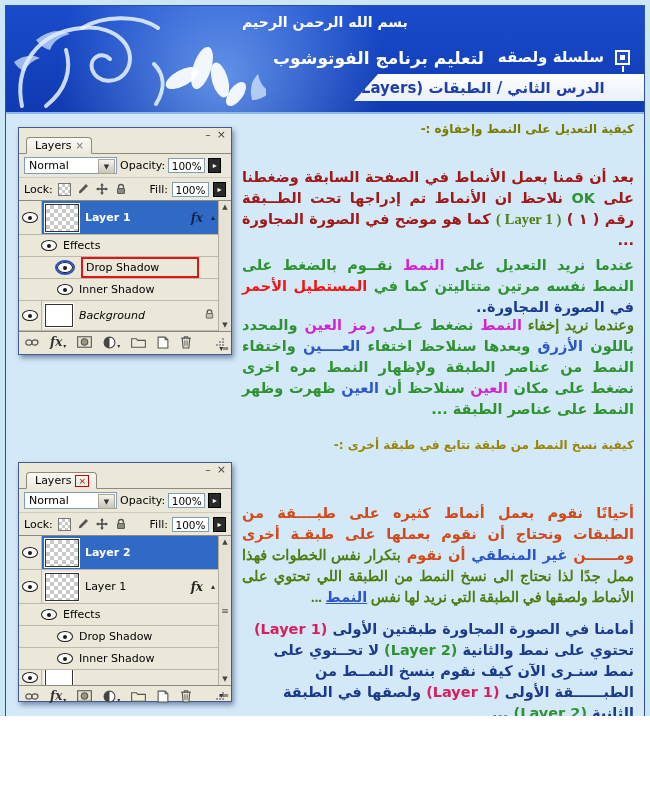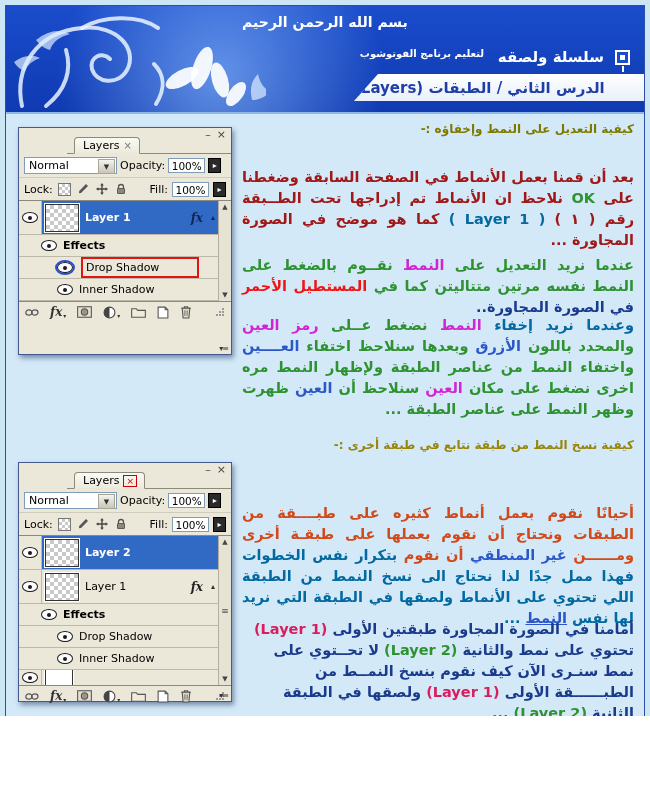--- a/index.html
+++ b/index.html
@@ -12,53 +12,53 @@
       radial-gradient(circle at 215px 70px, rgba(140,190,255,.65), rgba(140,190,255,0) 38%),
       linear-gradient(#1a4ccb,#0f3ab2);
       border-bottom:2px solid #8fb8e8;}
   .floral{position:absolute;left:0;top:2px;}
   .bismillah{position:absolute;left:0;right:0;top:8px;text-align:center;color:#fff;font-size:14px;font-weight:bold;}
   .series{position:absolute;right:40px;top:42px;color:#fff;font-size:15px;font-weight:bold;direction:rtl;}
   .series-square{position:absolute;right:14px;top:44px;width:11px;height:11px;border:2px solid #fff;background:#1a4ccb;}
   .series-square::after{content:"";position:absolute;left:3px;top:3px;width:5px;height:5px;background:#fff;}
   .dash-v{position:absolute;right:20px;top:60px;height:22px;border-right:2px dashed #fff;}
   .dash-h{position:absolute;right:24px;top:82px;width:24px;border-top:2px dashed #fff;}
-  .subtitle{position:absolute;right:160px;top:42px;color:#fff;font-size:10px;font-weight:bold;direction:rtl;}
+  .subtitle{position:absolute;right:160px;top:42px;color:#fff;font-size:17px;font-weight:bold;direction:rtl;}
   .lesson-banner{position:absolute;right:0;top:68px;width:290px;height:27px;background:linear-gradient(#ffffff,#e8f0fa);
       clip-path:polygon(24px 0,100% 0,100% 100%,0 100%);display:flex;align-items:center;justify-content:flex-start;}
   .lesson-banner span{color:#1f3ea8;font-size:15px;font-weight:bold;direction:rtl;}
 
   
   .sec-title{position:absolute;right:10px;width:392px;direction:rtl;text-align:right;font-weight:bold;font-size:12px;}
   .t1{top:116px;color:#7c7a00;}
   .t2{top:432px;color:#99850a;}
   .para{position:absolute;right:10px;width:392px;direction:rtl;text-align:justify;font-size:14.5px;font-weight:bold;line-height:21px;}
   .p1{top:146px;}
   .p2{top:234px;}
   .p3{top:294px;}
   .p4{top:482px;}
   .p5{top:598px;text-align:right;}
   .note{position:absolute;right:10px;width:392px;top:708px;direction:rtl;text-align:center;font-size:14.5px;font-weight:bold;}
   .divider{position:absolute;left:376px;top:744px;width:164px;}
   .divider .l1{border-top:1px solid #2a3f7e;width:164px;}
   .divider .l2{border-top:1px solid #2a3f7e;width:92px;margin:3px auto 0;}
 
   .c-maroon{color:#a01818;} .c-green{color:#2e9231;} .c-magenta{color:#d224d2;}
-  .c-purple{color:#0369a1;} .c-red{color:#f01414;} .c-blue{color:#2b57c8;}
+  .c-purple{color:#4d7c0f;font-family:Liberation Serif, serif;} .c-red{color:#f01414;} .c-blue{color:#2b57c8;}
   .c-navy{color:#1a3a8c;} .c-orange{color:#d2491a;} .c-crimson{color:#d81e5c;}
   .u{text-decoration:underline;}
 
   
   .ps-panel{position:absolute;left:12px;width:214px;background:#ebe8da;border:1px solid #44598c;
       box-shadow:2px 3px 5px rgba(30,50,100,.5);font-size:11px;color:#000;box-sizing:border-box;}
   .panel1{top:121px;height:228px;}
   .panel2{top:456px;height:240px;}
   .win-btns{position:absolute;top:2px;right:5px;color:#444;font-size:11px;line-height:10px;}
   .win-btns span{margin-left:6px;cursor:default;}
-  .tabrow{position:relative;height:25px;border-bottom:1px solid #8c8a7c;margin-left:48px;}
+  .tabrow{position:relative;height:25px;border-bottom:1px solid #8c8a7c;}
   .tab{position:absolute;left:7px;bottom:-1px;background:linear-gradient(#fbfaf4,#eceadc);
       border:1px solid #8c8a7c;border-bottom:1px solid #ebe8da;border-radius:4px 4px 0 0;
       padding:1px 7px 1px 8px;font-size:11px;}
   .tab .x{color:#777;margin-left:4px;font-size:10px;}
   .tab .x-red{color:#cc0000;border:1px solid #cc0000;margin-left:4px;font-size:9px;padding:0 2px;line-height:10px;}
   .flyout{position:absolute;right:3px;bottom:1px;font-size:8px;color:#333;letter-spacing:-1px;}
   .blendrow{display:flex;align-items:center;height:23px;padding:0 5px;gap:3px;}
   .combo{position:relative;width:93px;height:17px;background:#fff;border:1px solid #7f9db9;display:flex;align-items:center;padding-left:4px;box-sizing:border-box;}
   .combo-btn{position:absolute;right:1px;top:1px;width:15px;height:13px;background:linear-gradient(#f4f3ee,#c9c6b8);
       border:1px solid #a8a696;font-size:7px;color:#333;display:flex;align-items:center;justify-content:center;}
@@ -86,21 +86,21 @@
   .thumb{width:32px;height:26px;border:1px solid #333;box-shadow:0 0 0 1px #fff;flex:none;}
   .checker-bg{background:#fff conic-gradient(#c9c9c9 0 25%,#fff 0 50%,#c9c9c9 0 75%,#fff 0);background-size:8px 8px;}
   .white-bg{background:#fff;}
   .bg-thumb{width:26px;height:21px;}
   .lname{font-size:11px;white-space:nowrap;overflow:hidden;}
   .sel .lname{font-weight:bold;}
   .fxmark{font-family:"DejaVu Serif",serif;font-style:italic;font-weight:bold;font-size:12px;margin-left:auto;color:#222;}
   .sel .fxmark{color:#10254d;}
   .collapse{font-size:8px;color:#333;margin-left:2px;}
   .sel .collapse{color:#10254d;}
-  .indent1{padding-left:22px;font-weight:bold;}
+  .indent1{padding-left:22px;}
   .indent2{padding-left:38px;}
   .efname{font-size:11px;white-space:nowrap;}
   .redbox{border:2px solid #e21414;display:flex;align-items:center;padding:0 38px 0 3px;height:17px;margin-left:2px;}
   .partial{height:15px;overflow:hidden;border-bottom:none;}
   .toolbar{display:flex;align-items:center;height:20px;border-top:1px solid #8c8a7c;padding:0 6px;gap:11px;}
   .tool{display:flex;align-items:center;flex:none;}
   .tb-fx{font-family:"DejaVu Serif",serif;font-style:italic;font-weight:bold;font-size:12px;color:#333;}
   .tiny-arrow{font-size:6px;color:#333;margin-left:1px;align-self:flex-end;}
   .grip{margin-left:auto;}
 
@@ -238,20 +238,33 @@
                 <span class="efname">Drop Shadow</span>
               </span>
         </span>
       </div>
       <div class="row fx-row">
         <span class="rowbody indent2">
           <span class="eye"></span>
           <span class="efname">Inner Shadow</span>
         </span>
       </div>
+      <div class="row bg-row">
+        <span class="eyecell">
+              <span class="eye"></span>
+            </span>
+        <span class="rowbody">
+          <span class="thumb white-bg bg-thumb"></span>
+          <span class="lname" style="font-style:italic">Background</span>
+          <span style="margin-left:auto"><svg width="11" height="12" viewBox="0 0 12 12">
+                  <path d="M3.5 5.5 V4 a2.5 2.5 0 0 1 5 0 V5.5" fill="none" stroke="#555" stroke-width="1.3"></path>
+                  <rect x="2.5" y="5.5" width="7" height="5" rx="0.5" fill="#c9c4ae" stroke="#444" stroke-width="0.8"></rect>
+                </svg></span>
+        </span>
+      </div>
       <div class="scrollbar">
         <span>▲</span>
         <span>▼</span>
       </div>
     </div>
     <div class="toolbar">
       <span class="tool">
             <svg width="14" height="9" viewBox="0 0 14 8">
               <ellipse cx="4" cy="4" rx="3.2" ry="2.7" fill="none" stroke="#555" stroke-width="1.2"></ellipse>
               <ellipse cx="9.8" cy="4" rx="3.2" ry="2.7" fill="none" stroke="#555" stroke-width="1.2"></ellipse>

